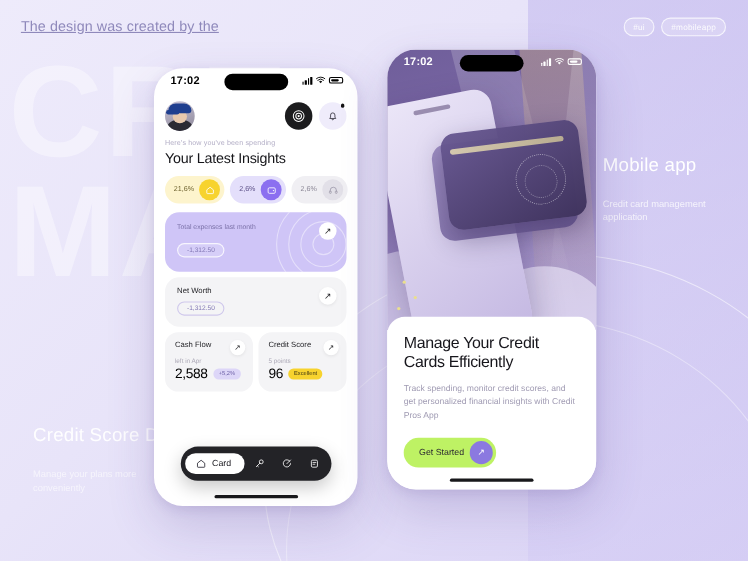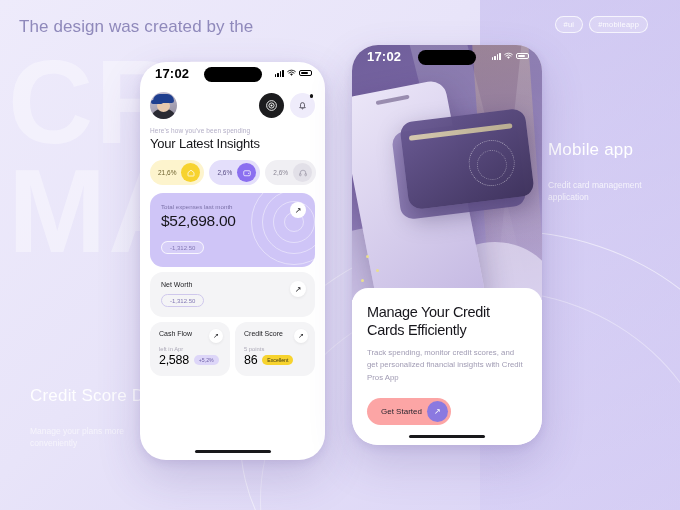--- a/index.html
+++ b/index.html
@@ -33,27 +33,28 @@
   }
   .right-wash {
     position: absolute; right: 0; top: 0; width: 200px; height: 510px;
     background: linear-gradient(180deg, rgba(193,183,238,.55), rgba(205,196,243,.35));
     pointer-events: none;
   }
 
   
   .credit {
     position: absolute; left: 19px; top: 15px;
-    font-size: 17px; line-height: 1.45; color: #8f89bb; font-weight: 400;
+    font-size: 13px; line-height: 1.45; color: #8f89bb; font-weight: 400;
     letter-spacing: .1px;
+    text-decoration: underline;
   }
   .credit b { color: #3d3a63; font-weight: 700; }
 
   
-  .chips { position: absolute; right: 32px; top: 16px; display: flex; gap: 6px; }
+  .chips { position: absolute; right: 20px; top: 16px; display: flex; gap: 6px; }
   .chip {
     border: 1px solid rgba(255,255,255,.75);
     background: rgba(255,255,255,.20);
     color: rgba(255,255,255,.9);
     border-radius: 10px; padding: 3px 8px;
     font-size: 7.5px; letter-spacing: .2px;
   }
 
   
   .caption { position: absolute; color: #fff; user-select: none; }
@@ -71,21 +72,21 @@
     box-shadow: 0 18px 44px rgba(80,60,140,.20), 0 3px 10px rgba(80,60,140,.12);
   }
   #phone-left  { left: 140px; top: 62px; width: 185px; height: 398px; }
   #phone-right { left: 352px; top: 45px; width: 190px; height: 400px; }
 
   .statusbar {
     height: 22px; display: flex; align-items: center;
     justify-content: space-between; padding: 0 13px 0 15px;
     position: relative; z-index: 4;
   }
-  .sb-time { font-size: 13px; font-weight: 700; letter-spacing: .2px; }
+  .sb-time { font-size: 10px; font-weight: 700; letter-spacing: .2px; }
   .sb-right { display: flex; align-items: center; gap: 3px; }
   .notch {
     position: absolute; left: 50%; transform: translateX(-50%); top: 5px;
     width: 58px; height: 15px; background: #000; border-radius: 9px; z-index: 5;
   }
   .bars { display: flex; align-items: flex-end; gap: 1px; height: 7px; }
   .bars i { width: 1.6px; background: currentColor; border-radius: .5px; display: block; }
   .bars i:nth-child(1){height:2.5px}.bars i:nth-child(2){height:4px}
   .bars i:nth-child(3){height:5.5px}.bars i:nth-child(4){height:7px}
   .batt { width: 13px; height: 6.5px; border: 1px solid currentColor; border-radius: 2px; padding: 1px; }
@@ -204,21 +205,21 @@
   .blob { position: absolute; border-radius: 50%; background: rgba(232,226,248,.55); }
   .b1 { left: -36px; bottom: -24px; width: 108px; height: 96px; }
   .b2 { left: 82px; bottom: -46px; width: 122px; height: 104px; background: rgba(238,233,250,.62); }
   .spark { position: absolute; width: 3px; height: 3px; background: #eadf8e; border-radius: 50%; }
 
   .rp-content { position: absolute; left: 0; right: 0; top: 243px; bottom: 0;
     background: #fff; border-radius: 16px 16px 26px 26px; padding: 16px 15px 0; }
   .rp-title { font-size: 14.5px; line-height: 1.22; color: #17161c; letter-spacing: -.3px; }
   .rp-sub { font-size: 7.8px; line-height: 1.55; color: #a09bb3; margin-top: 8px; }
   .cta { margin-top: 14px; display: inline-flex; align-items: center; gap: 5px;
-    background: #fca5a5; border-radius: 18px; padding: 3px 3px 3px 14px; }
+    background: #bef264; border-radius: 18px; padding: 3px 3px 3px 14px; }
   .cta span { font-size: 8px; color: #2a2730; }
   .cta .circ { width: 21px; height: 21px; border-radius: 50%; background: #8b79e0;
     display: flex; align-items: center; justify-content: center; color: #fff; font-size: 8px; }
   #phone-right .home-indicator { background: #18181b; }
   svg { display: block; }
 </style>
 </head>
 <body>
 
 <div class="right-wash"></div>
@@ -329,21 +330,20 @@
 
     <div class="card card-expenses">
       <div class="rings">
           <i></i>
           <i></i>
           <i></i>
           <i></i>
         </div>
       <div class="arrow-btn">↗</div>
       <div class="lbl">Total expenses last month</div>
-      <div class="amt">$52,698.00</div>
       <div class="badge-ghost">-1,312.50</div>
     </div>
 
     <div class="card card-net">
       <div class="arrow-btn">↗</div>
       <div class="lbl">Net Worth</div>
       <div class="badge-ghost">-1,312.50</div>
     </div>
 
     <div class="mini-row">
@@ -354,27 +354,53 @@
         <div class="val-row">
           <div class="val">2,588</div>
           <div class="tag tag-purple">+5,2%</div>
         </div>
       </div>
       <div class="mini">
         <div class="arrow-btn">↗</div>
         <div class="lbl">Credit Score</div>
         <div class="sub">5 points</div>
         <div class="val-row">
-          <div class="val">86</div>
+          <div class="val">96</div>
           <div class="tag tag-yellow">Excellent</div>
         </div>
       </div>
     </div>
   </div>
 
+  <div class="navbar">
+    <div class="nav-active">
+      <svg width="11" height="11" viewBox="0 0 20 20">
+          <path d="M4 9.2 10 4.4l6 4.8V15a1 1 0 0 1-1 1H5a1 1 0 0 1-1-1V9.2Z" fill="none" stroke="#2a2733" stroke-width="1.4" stroke-linejoin="round"></path>
+        </svg>
+      <span>Card</span>
+    </div>
+    <div class="nav-item">
+      <svg width="11" height="11" viewBox="0 0 20 20">
+          <circle cx="13" cy="7" r="3.2" fill="none" stroke="#fff" stroke-width="1.4"></circle>
+          <path d="M10.8 9.2 5 15m1.6-1.6 1.6 1.6" stroke="#fff" stroke-width="1.4" stroke-linecap="round"></path>
+        </svg>
+    </div>
+    <div class="nav-item">
+      <svg width="11" height="11" viewBox="0 0 20 20">
+          <path d="M15 6.2A6 6 0 1 0 16 10" fill="none" stroke="#fff" stroke-width="1.4" stroke-linecap="round"></path>
+          <path d="M10 10 16 4" stroke="#fff" stroke-width="1.4" stroke-linecap="round"></path>
+        </svg>
+    </div>
+    <div class="nav-item">
+      <svg width="11" height="11" viewBox="0 0 20 20">
+          <rect x="5" y="4.2" width="10" height="11.6" rx="2" fill="none" stroke="#fff" stroke-width="1.4"></rect>
+          <path d="M7.6 8h4.8M7.6 11h3.2" stroke="#fff" stroke-width="1.3" stroke-linecap="round"></path>
+        </svg>
+    </div>
+  </div>
   <div class="home-indicator"></div>
 </div>
 
 <div class="phone" id="phone-right">
   <div class="rp-hero">
     <div class="ray r1"></div>
     <div class="ray r2"></div>
     <div class="ray r3"></div>
     <div class="blob b1"></div>
     <div class="blob b2"></div>

